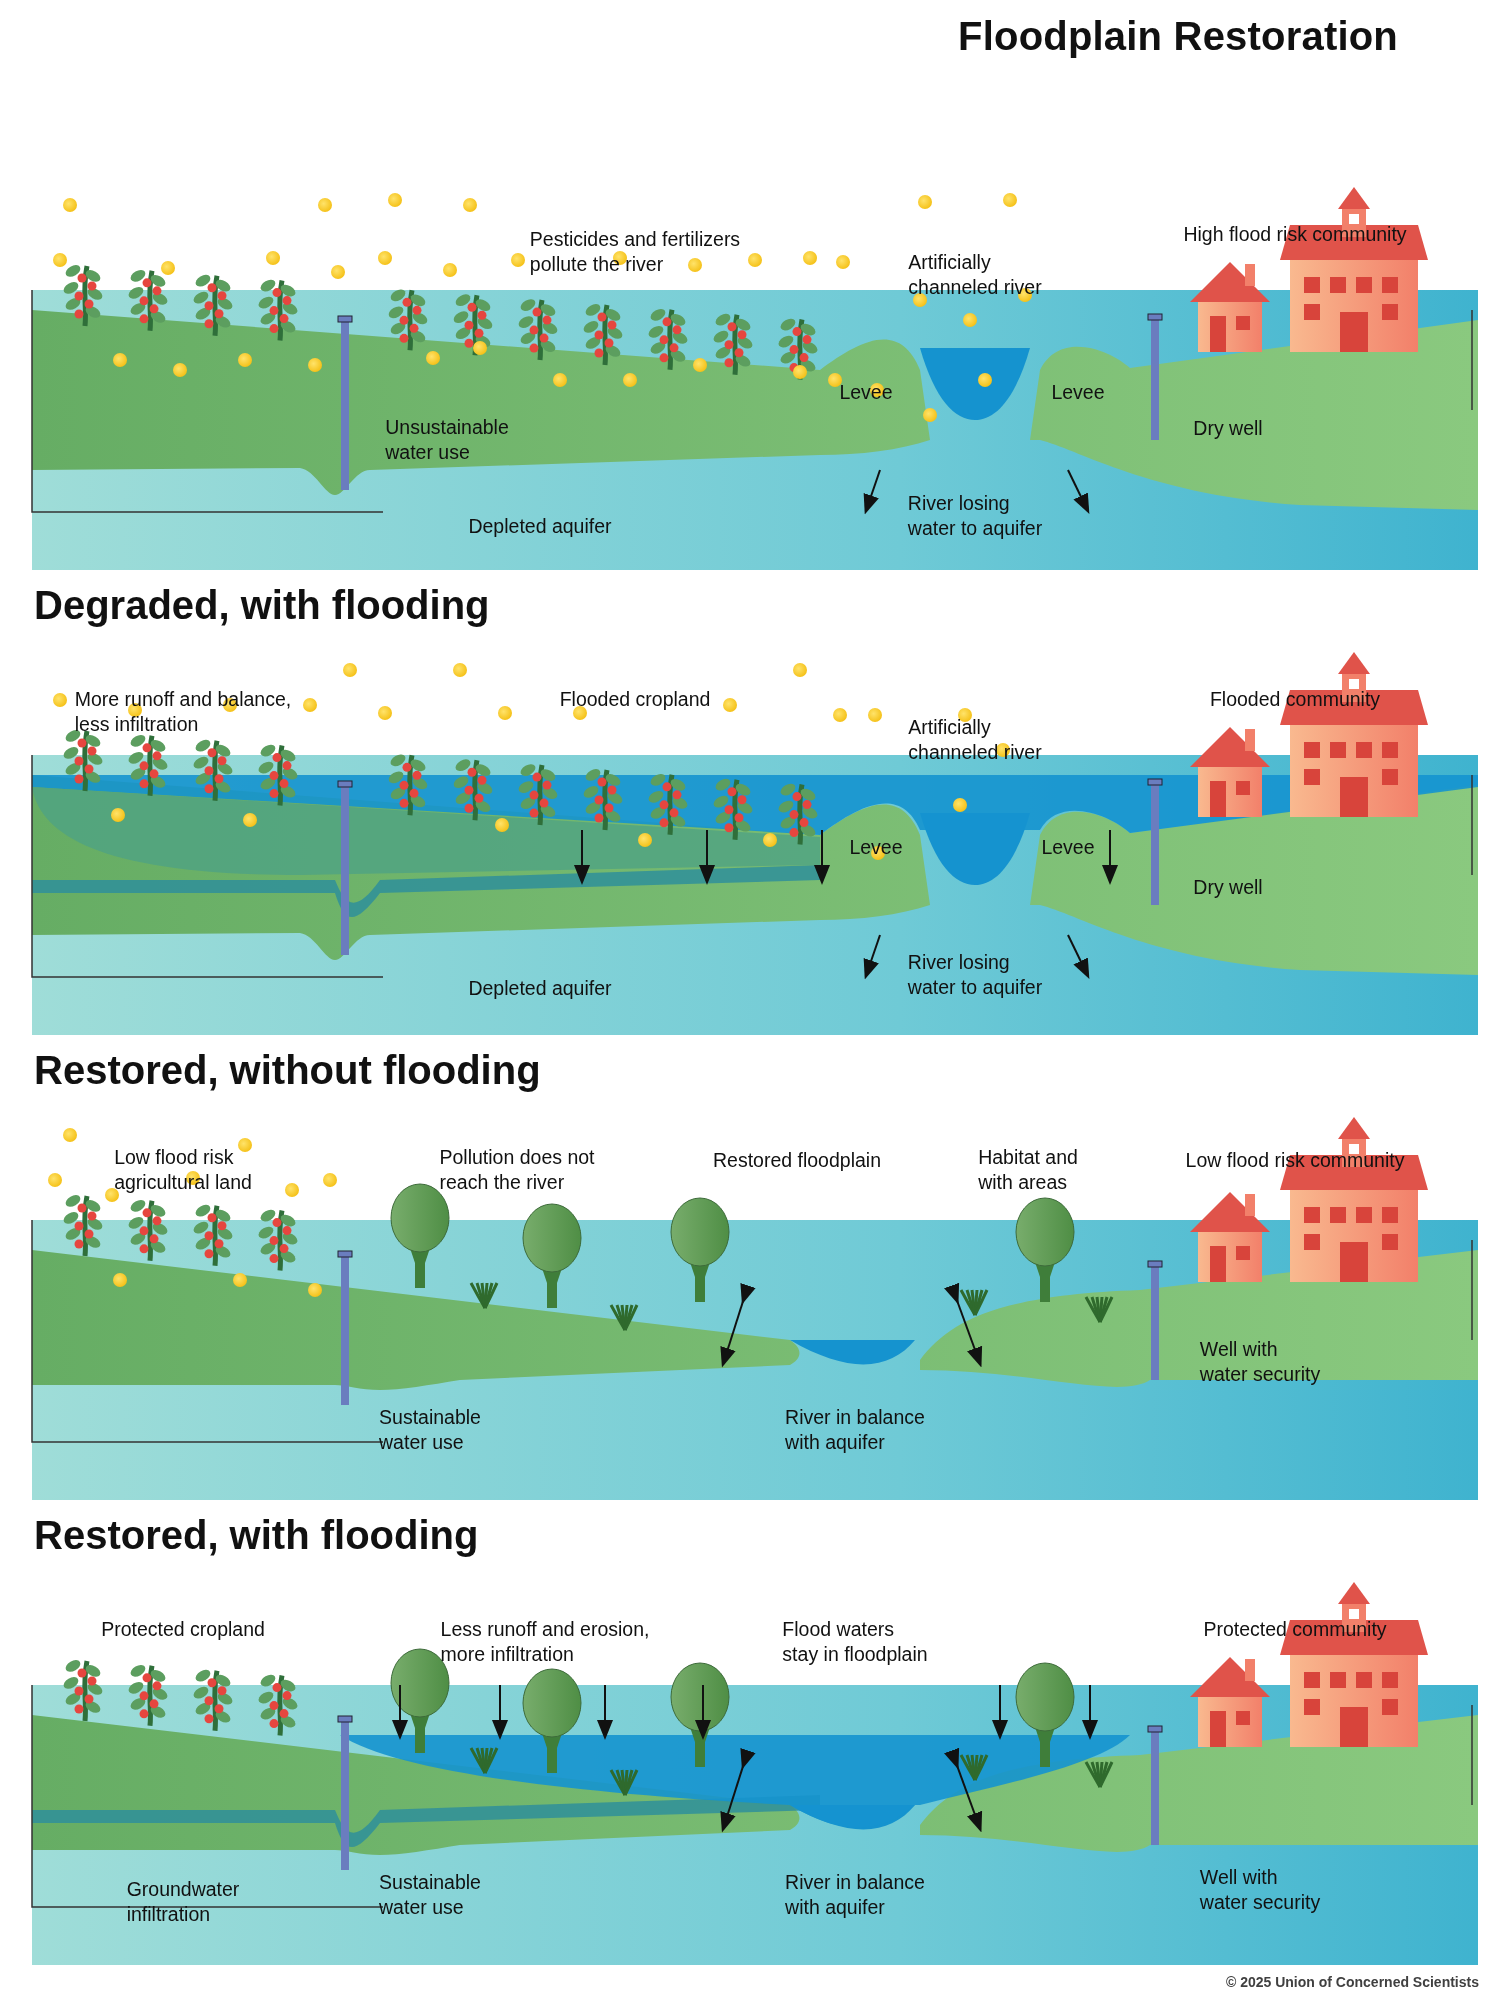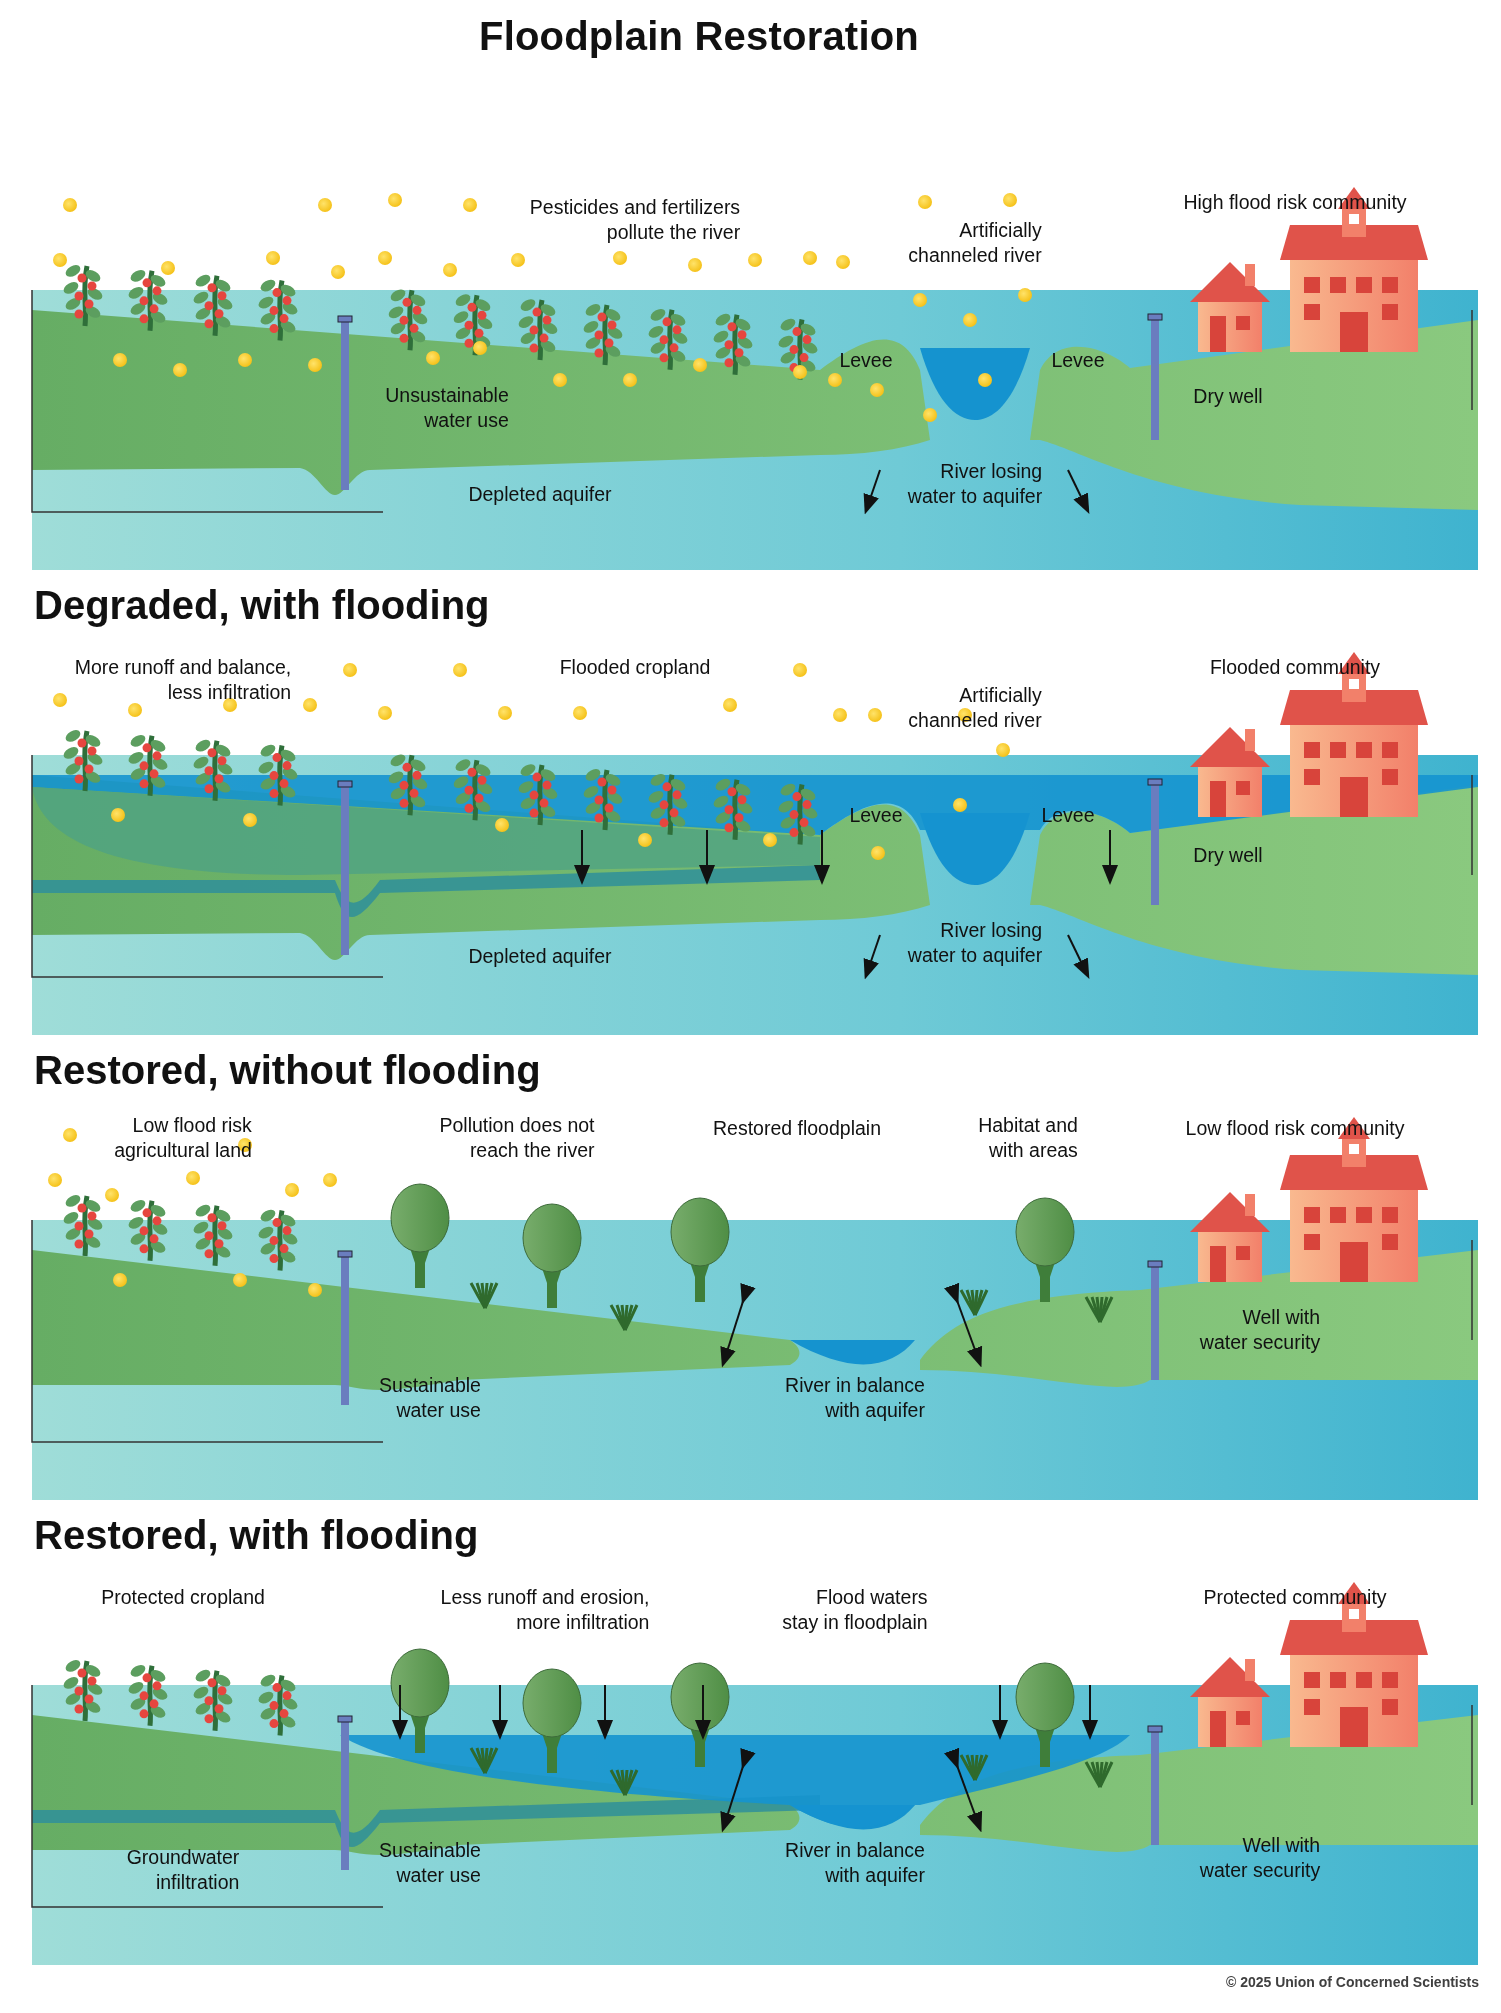--- a/index.html
+++ b/index.html
@@ -1,24 +1,24 @@
 <!DOCTYPE html>
 <html><head>
 <meta charset="utf-8">
 <style>
   html, body { margin:0; padding:0; background:#ffffff; }
   body { width:1501px; height:2013px; position:relative; overflow:hidden;
          font-family:"Liberation Sans", sans-serif; color:#111; }
-  .title { position:absolute; left:0; width:1398px; top:14px; text-align:center;
+  .title { position:absolute; left:0; width:1398px; top:14px; text-align:right;
            font-size:40px; font-weight:bold; letter-spacing:0.2px; }
   .panel { position:absolute; left:0; width:1501px; height:460px; }
   .panel-title { position:absolute; left:34px; top:8px; font-size:40px; font-weight:bold; }
   .panel svg.scene { position:absolute; left:0; top:0; }
-  .lbl { position:absolute; font-size:19.5px; text-align:right; line-height:25px; white-space:nowrap;
-         transform:translateX(-50%); color:#111; }
+  .lbl { position:absolute; font-size:19.5px; text-align:left; line-height:25px; white-space:nowrap;
+         transform:translateX(-50%); color:#111;margin-top:32px; }
   .copyright { position:absolute; right:22px; top:1974px; font-size:14px; font-weight:bold; color:#404040; }
 </style>
 </head>
 <body>
 
 <div class="title">Floodplain Restoration</div>
 
 <div class="panel" id="panel-0" style="top:110px;">
   <svg class="scene" width="1501" height="460">
       <defs>

